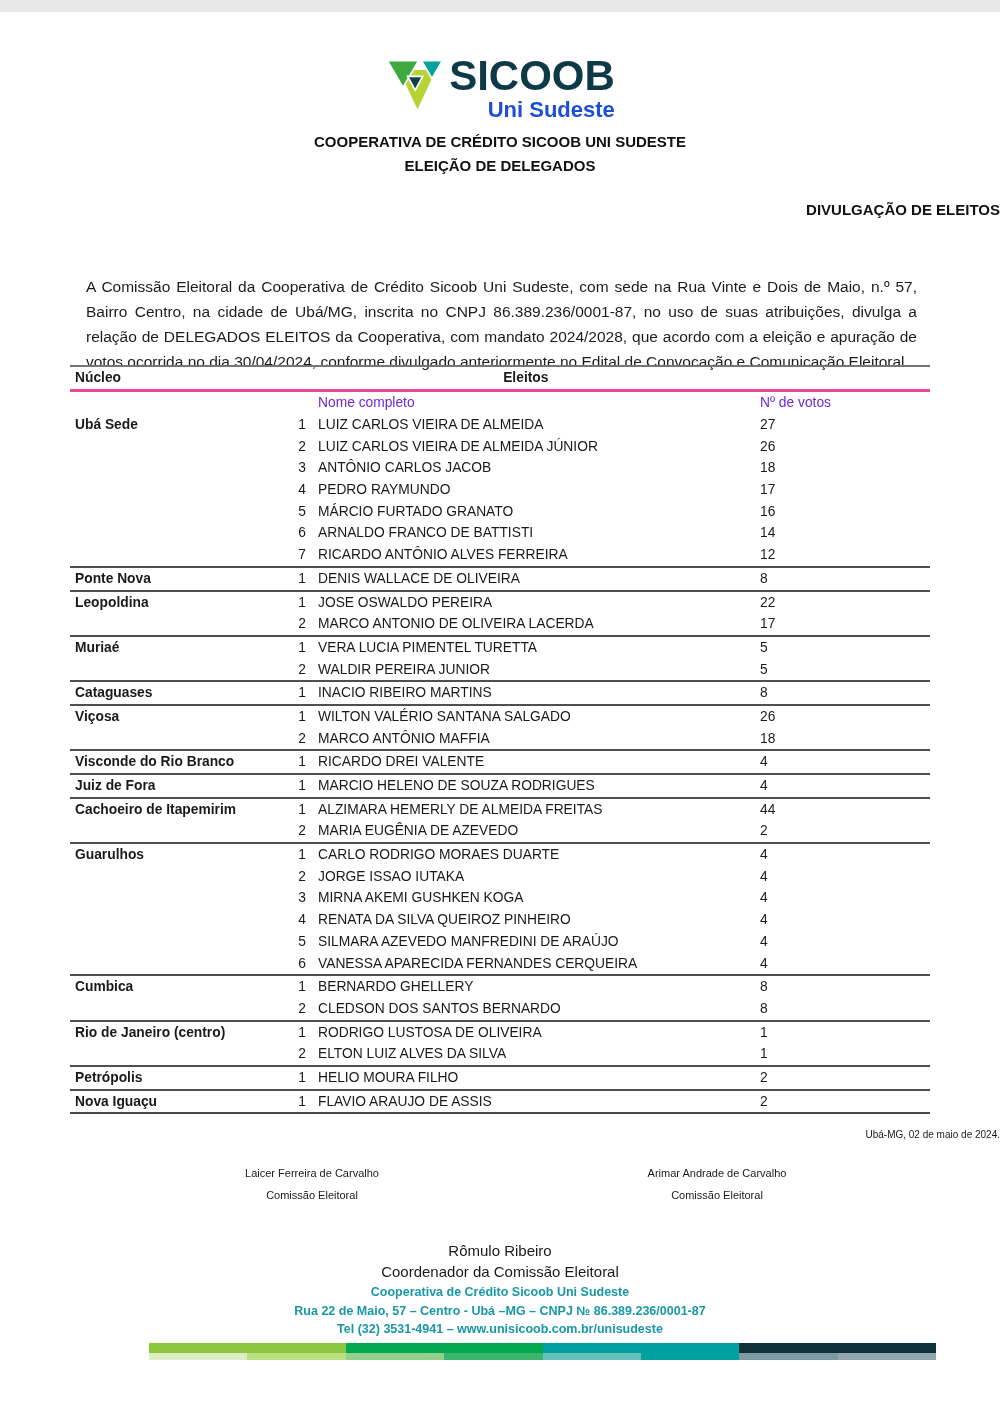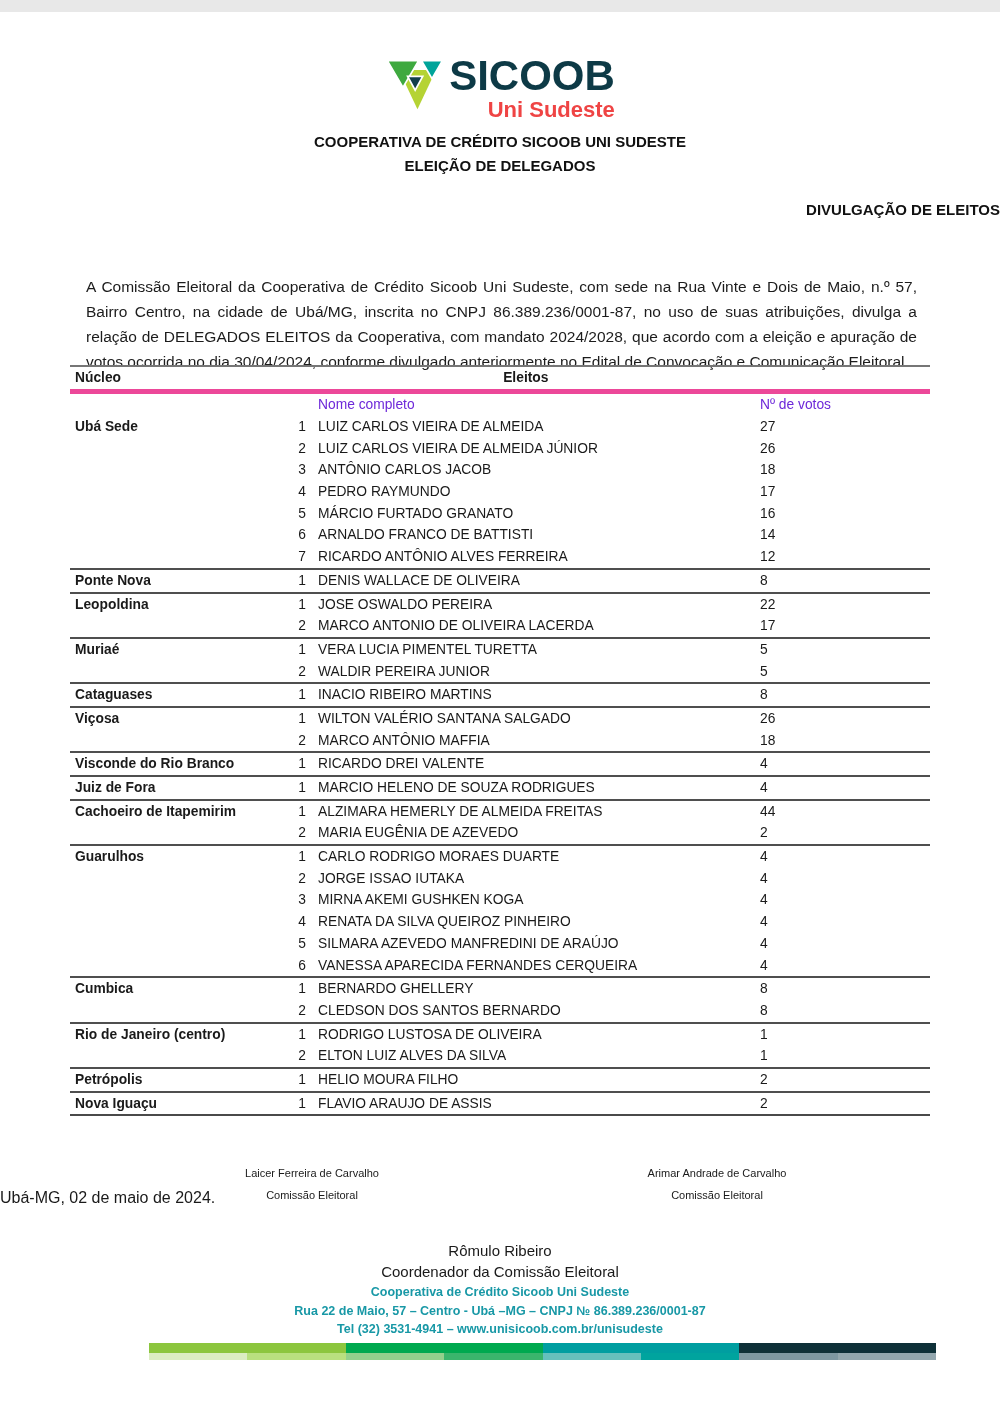--- a/index.html
+++ b/index.html
@@ -6,47 +6,47 @@
   .page{
     width:1000px;height:1414px;margin:12px auto;background:#ffffff;
     position:relative;font-family:"Liberation Sans",sans-serif;color:#1a1a1a;
     overflow:hidden;
   }
   
   .logo{position:absolute;top:42px;left:0;right:0;display:flex;justify-content:center;}
   .logo-inner{display:flex;align-items:flex-start;gap:6px;}
   .logo-text{display:flex;flex-direction:column;align-items:flex-end;}
   .brand{font-size:42px;font-weight:bold;color:#0D3A46;letter-spacing:0px;line-height:44px;}
-  .brand-sub{font-size:22px;font-weight:bold;color:#ef4444;line-height:24px;margin-top:0px;}
+  .brand-sub{font-size:22px;font-weight:bold;color:#1d4ed8;line-height:24px;margin-top:0px;}
   
   .titles{position:absolute;top:118px;left:0;width:100%;text-align:center;
     font-size:15px;font-weight:bold;line-height:24px;color:#111;}
   .subtitle{position:absolute;top:189px;left:0;width:100%;text-align:right;
     font-size:15px;font-weight:bold;color:#111;}
   
   .intro{position:absolute;top:246px;left:86px;width:831px;font-size:15.5px;
     line-height:25px;text-align:justify;color:#1c1c1c;}
   
   .etable{position:absolute;top:353px;left:70px;width:860px;font-size:13.8px;}
   .thead{position:relative;height:22px;line-height:22px;
-    border-top:2px solid #767676;border-bottom:5px solid #ec4899;font-weight:bold;}
+    border-top:2px solid #767676;border-bottom:3px solid #ec4899;font-weight:bold;}
   .thead .nucleo-h{padding-left:5px;}
   .thead .eleitos-h{position:absolute;left:53%;top:0;transform:translateX(-50%);}
   .trow{display:grid;grid-template-columns:220px 16px 1fr 170px;height:21.7px;
     line-height:21.7px;align-items:center;}
   .trow .c-nucleo{font-weight:bold;padding-left:5px;white-space:nowrap;}
   .trow .c-num{text-align:right;}
   .trow .c-name{padding-left:12px;white-space:nowrap;}
   .trow .c-votes{text-align:left;}
   .subhead{color:#6d28d9;font-weight:normal;height:22px;line-height:22px;}
   .subhead .c-name{padding-left:12px;}
   .tgroups{border-bottom:2px solid #4a4a4a;}
   .tgroup + .tgroup{border-top:2px solid #4f4f4f;}
   
-  .dateline{position:absolute;top:1177px;left:0;width:100%;text-align:left;font-size:16px;}
+  .dateline{position:absolute;top:1117px;left:0;width:100%;text-align:right;font-size:10px;}
   .sig{position:absolute;top:1150px;width:320px;text-align:center;font-size:11px;line-height:22px;}
   .sig-left{left:152px;}
   .sig-right{left:557px;}
   .coordinator{position:absolute;top:1228px;left:0;width:100%;text-align:center;
     font-size:15px;line-height:21px;}
   .org-info{position:absolute;top:1271px;left:0;width:100%;text-align:center;
     font-size:12.5px;font-weight:bold;color:#1898A6;line-height:18.5px;}
   
   .brand-bar{position:absolute;top:1331px;left:149px;width:787px;}
   .bar-row{display:flex;width:100%;}

